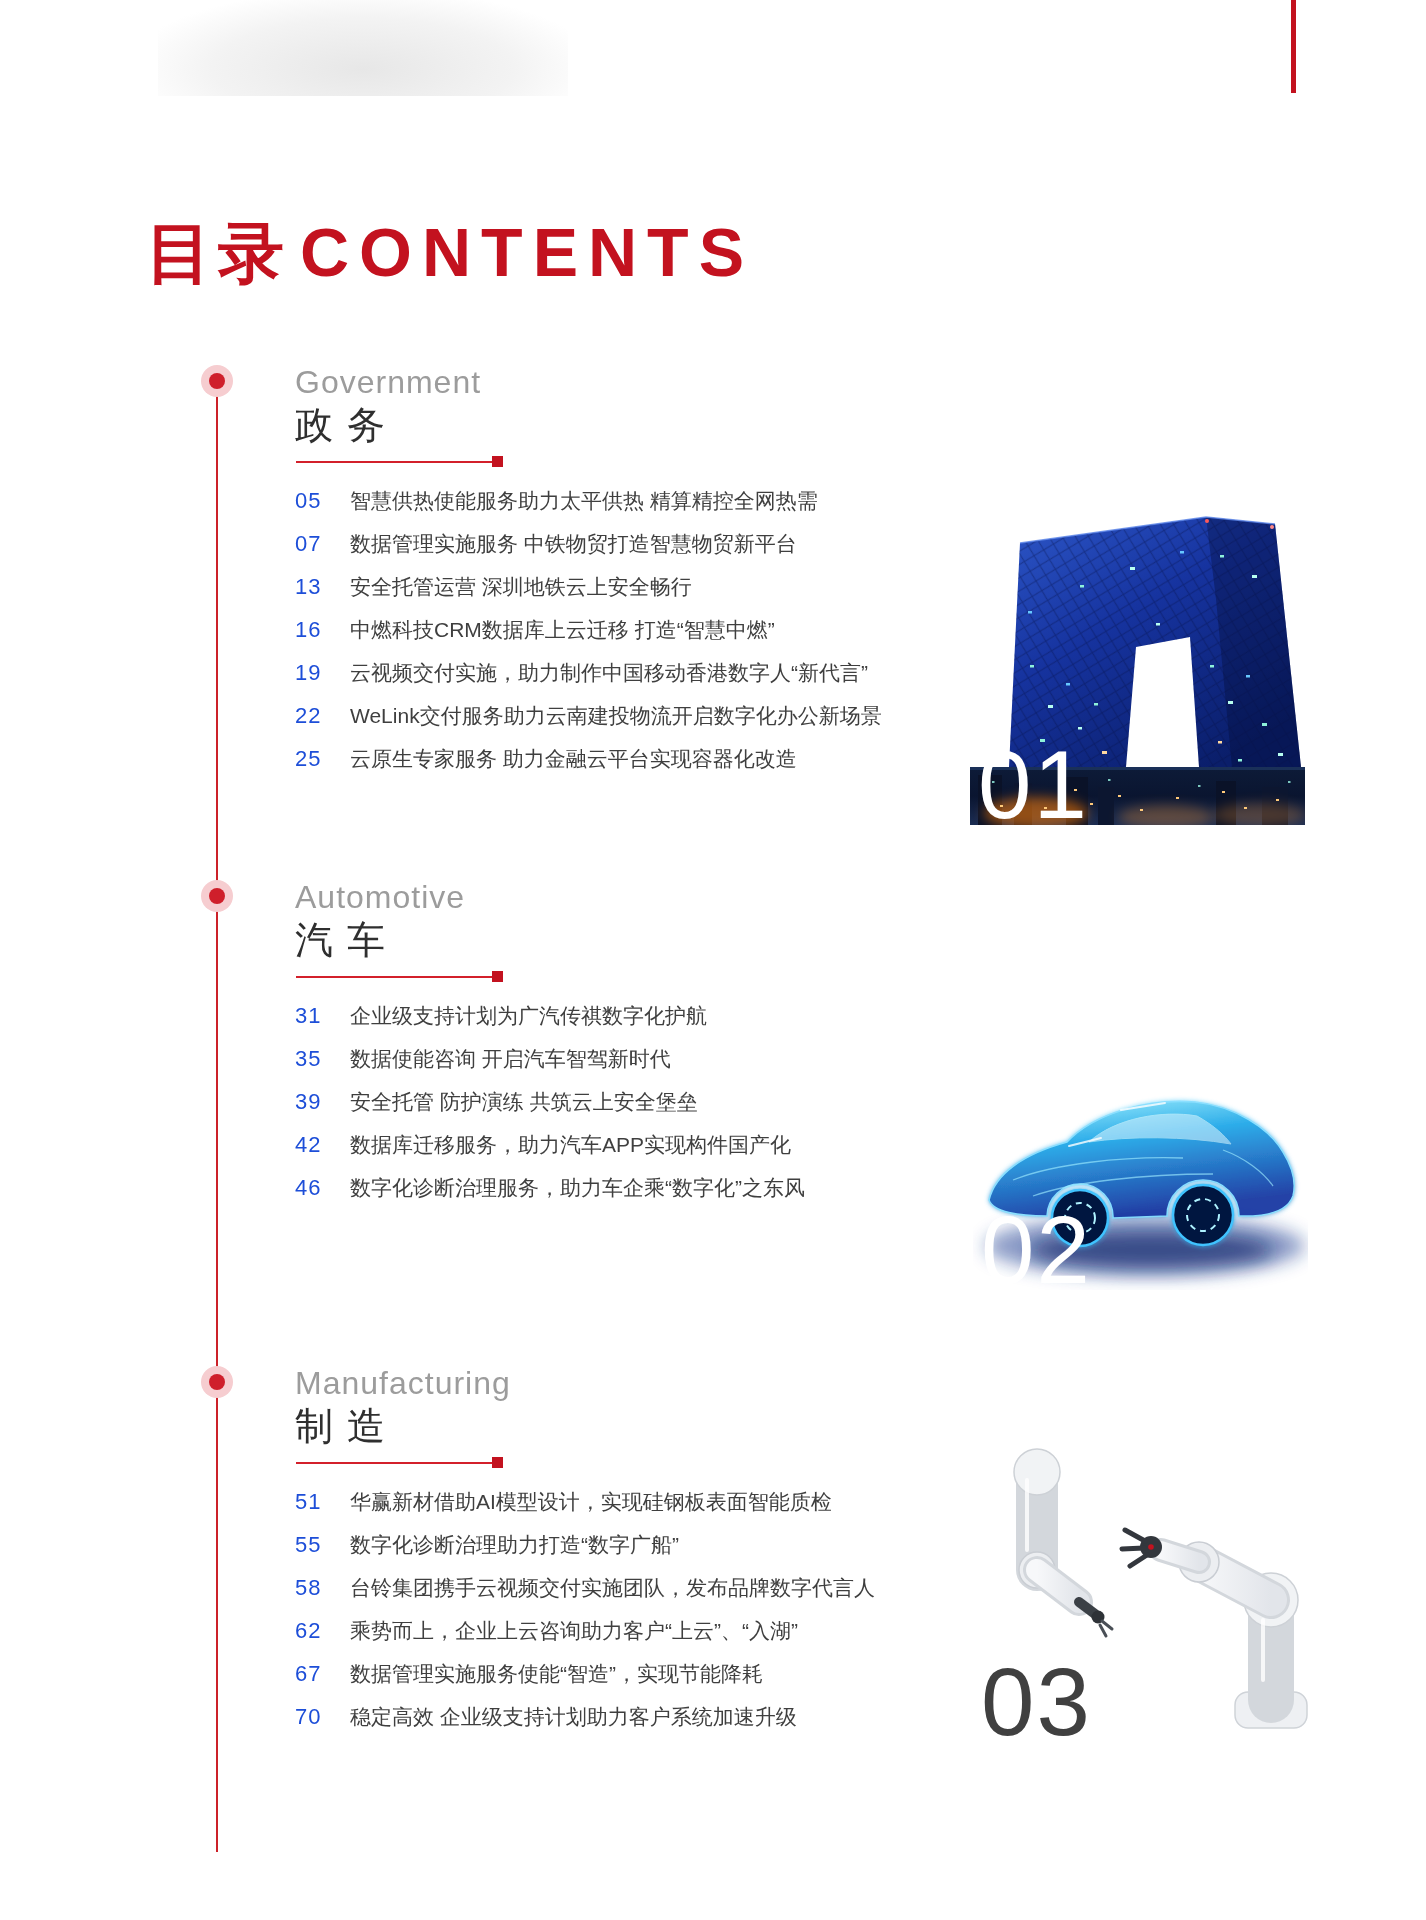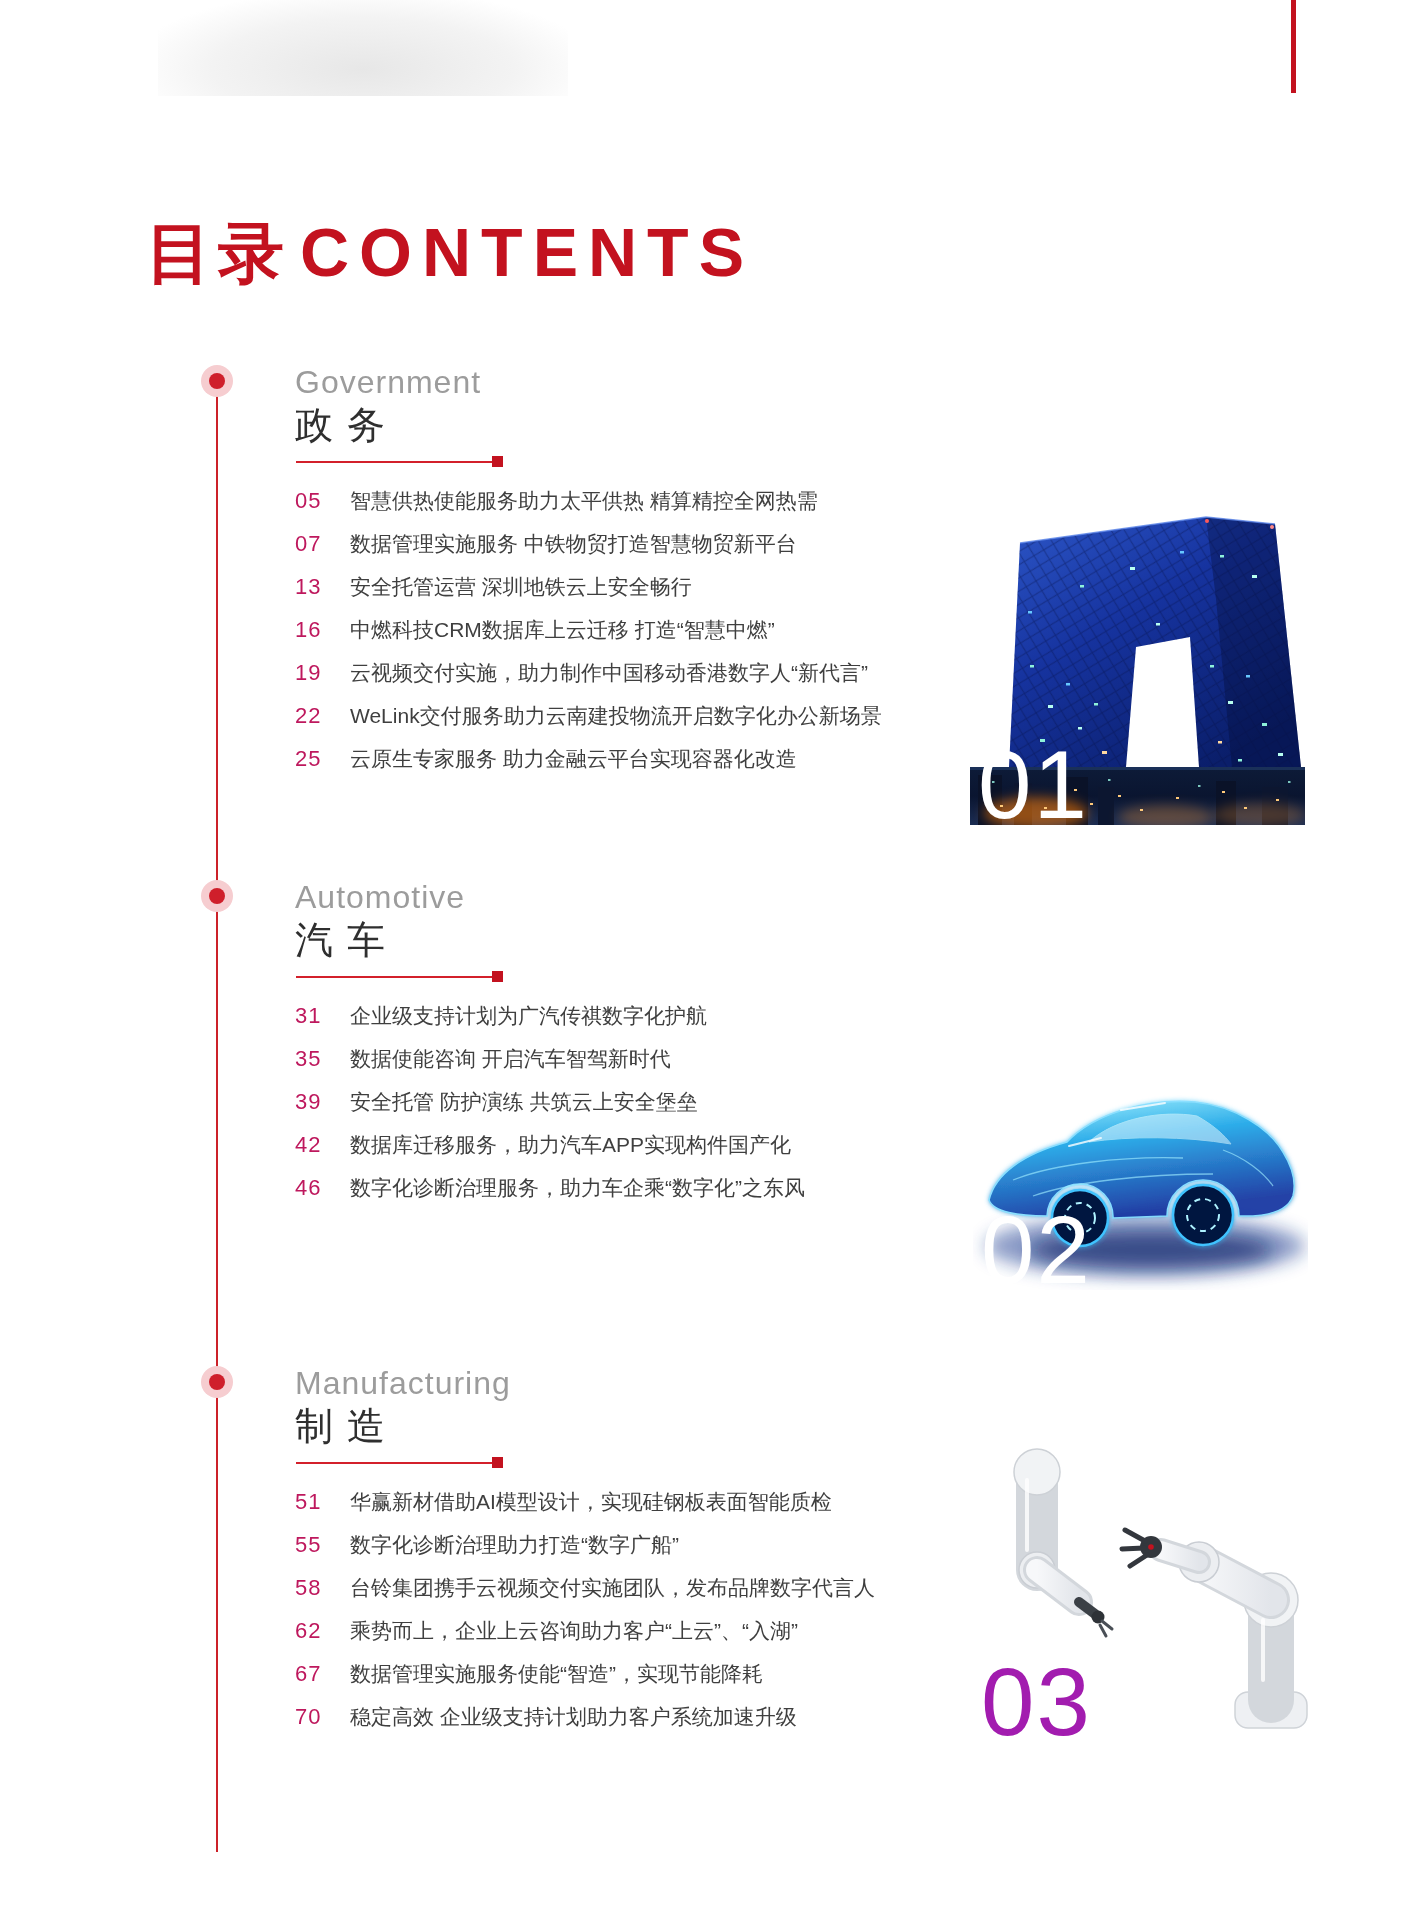--- a/index.html
+++ b/index.html
@@ -28,34 +28,34 @@
   .tl-dot.d1{top:365px;} .tl-dot.d2{top:880px;} .tl-dot.d3{top:1366px;}
   
   .section{position:absolute;left:295px;width:640px;}
   .section.s1{top:365px;} .section.s2{top:880px;} .section.s3{top:1366px;}
   .sec-label{position:absolute;left:0;top:0;font-size:32px;line-height:34px;color:#9c9c9c;letter-spacing:1px;}
   .sec-cjk{position:absolute;left:0;top:36px;font-size:38px;line-height:48px;font-weight:400;color:#2f2f2f;letter-spacing:14px;}
   .sec-line{position:absolute;left:1px;top:96px;width:196px;height:2px;background:#d3202b;}
   .sec-line .sq{position:absolute;right:-11px;top:-5px;width:11px;height:11px;background:#c3121f;}
   .sec-items{position:absolute;left:0;top:125px;width:640px;}
   .toc-item{display:flex;align-items:flex-start;margin-bottom:21px;height:22px;line-height:22px;}
-  .toc-item .pg{font-size:22px;color:#be185d;width:31px;flex:0 0 31px;letter-spacing:1px;}
+  .toc-item .pg{font-size:22px;color:#1d4ed8;width:31px;flex:0 0 31px;letter-spacing:1px;}
   .toc-item .ti{font-size:21px;color:#3f3f3f;margin-left:24px;white-space:nowrap;}
   
   .img-block{position:absolute;}
   .img-block.b1{left:970px;top:515px;width:335px;height:310px;}
   .img-block.b2{left:973px;top:1040px;width:335px;height:250px;}
   .img-block.b3{left:973px;top:1430px;width:345px;height:312px;}
   .img-block svg{position:absolute;left:0;top:0;}
   .img-num{
     position:absolute;left:8px;bottom:-8px;font-size:96px;line-height:1;font-weight:400;
     letter-spacing:2px;z-index:5;
   }
   .img-num.n1,.img-num.n2{color:#ffffff;}
-  .img-num.n3{color:#a21caf;}
+  .img-num.n3{color:#404040;}
 </style>
 </head>
 <body>
 
 <div class="page">
 
   <div class="top-shade"></div>
   <div class="top-right-bar"></div>
 
   <div class="page-title">

